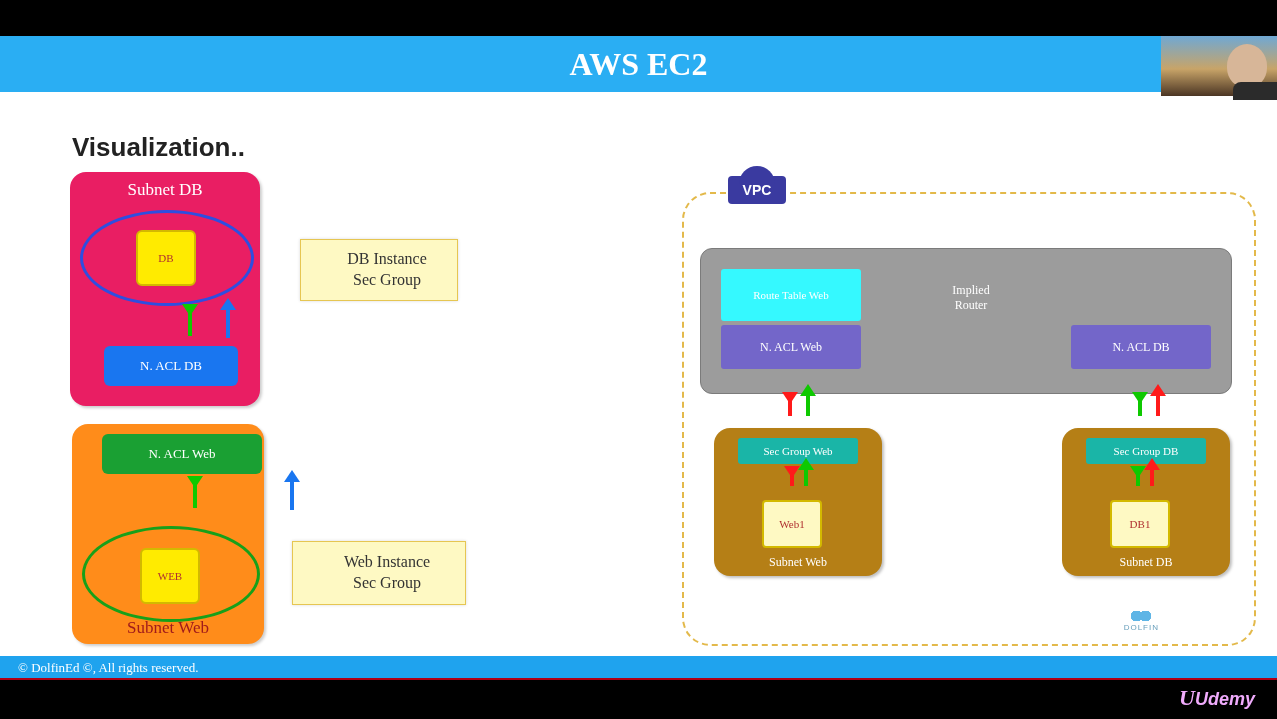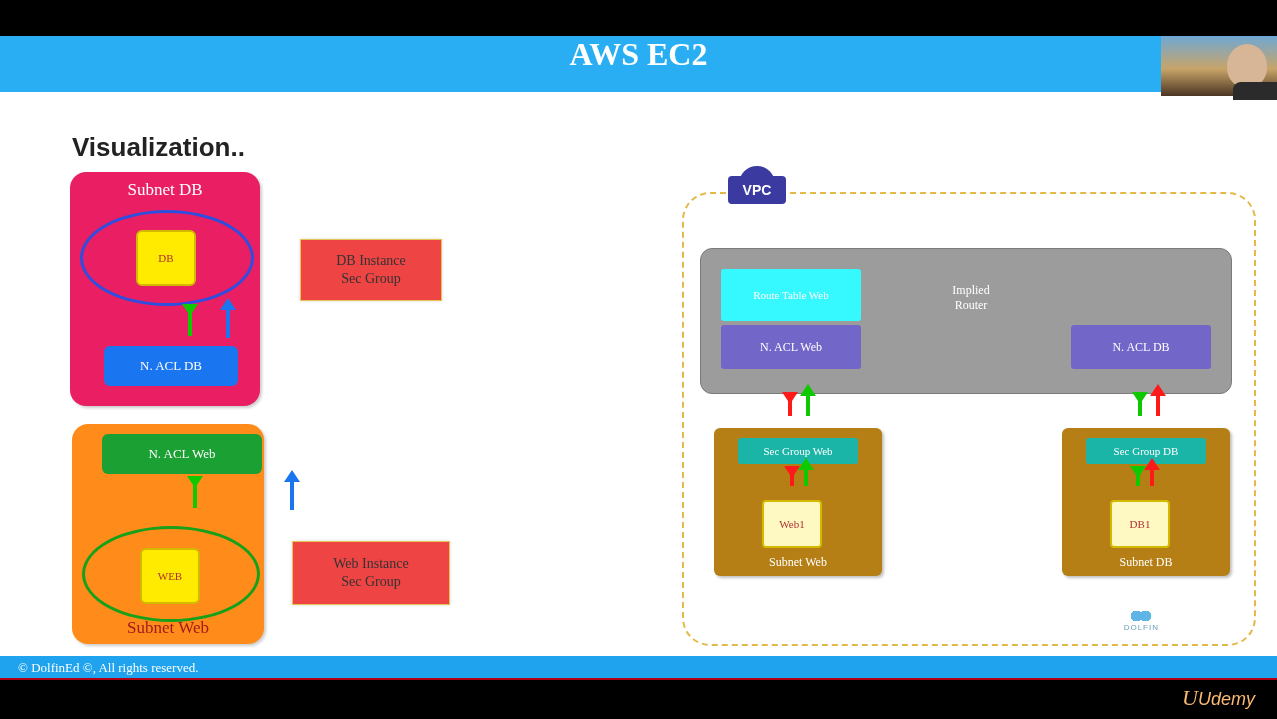--- a/index.html
+++ b/index.html
@@ -1,60 +1,60 @@
 <!DOCTYPE html>
 <html><head>
 <meta charset="utf-8">
 <style>
   html, body { margin:0; padding:0; width:1277px; height:719px; background:#000; font-family:Georgia, 'Times New Roman', serif; overflow:hidden; }
   .video-top { position:absolute; left:0; top:0; width:1277px; height:36px; background:#000; }
   .slide     { position:absolute; left:0; top:36px; width:1277px; height:644px; background:#fff; }
   .title-bar { position:absolute; left:0; top:0; width:1277px; height:56px; background:#2aaef3;
-               color:#fff; font-size:32px; font-weight:bold; display:flex; justify-content:center; }
+               color:#fff; font-size:32px; font-weight:bold; display:flex; align-items:center; justify-content:center; }
   .subtitle  { position:absolute; left:72px; top:96px; font-family:'Segoe UI',Arial,sans-serif; font-size:26px; font-weight:bold; color:#222; }
 
   
   .box-db { position:absolute; left:70px; top:136px; width:190px; height:234px; background:#e91e63; border-radius:16px; box-shadow:2px 2px 3px rgba(0,0,0,.2); }
   .box-db .hd { width:100%; text-align:center; color:#fff; font-size:17px; padding-top:8px; }
   .ellipse-db { position:absolute; left:10px; top:38px; width:168px; height:90px; border:3px solid #2e4ee0; border-radius:50%; }
   .db-yellow { position:absolute; left:66px; top:58px; width:56px; height:52px; background:#ffeb00; border:2px solid #d3b900; border-radius:6px; color:#b03030; font-size:11px; display:flex; align-items:center; justify-content:center; }
   .nacl-db { position:absolute; left:34px; top:174px; width:134px; height:40px; background:#1976f0; border-radius:6px; color:#fff; font-size:13px; display:flex; align-items:center; justify-content:center; }
 
   .box-web { position:absolute; left:72px; top:388px; width:192px; height:220px; background:#ff8c1a; border-radius:16px; box-shadow:2px 2px 3px rgba(0,0,0,.2); }
   .nacl-web { position:absolute; left:30px; top:10px; width:160px; height:40px; background:#1aa033; border-radius:6px; color:#fff; font-size:13px; display:flex; align-items:center; justify-content:center; }
   .ellipse-web { position:absolute; left:10px; top:102px; width:172px; height:90px; border:3px solid #17a01a; border-radius:50%; }
   .web-yellow { position:absolute; left:68px; top:124px; width:56px; height:52px; background:#ffeb00; border:2px solid #d3b900; border-radius:6px; color:#b03030; font-size:11px; display:flex; align-items:center; justify-content:center; }
   .box-web .ft { position:absolute; bottom:6px; width:100%; text-align:center; color:#a11b1b; font-size:17px; }
 
-  .secgrp-box { background:#ef4444; border:1px solid #e6c652; box-shadow:0 0 3px rgba(0,0,0,.15); display:flex; align-items:center; justify-content:center; text-align:center; font-size:14px; color:#333; line-height:1.3; }
+  .secgrp-box { background:#fef9c3; border:1px solid #e6c652; box-shadow:0 0 3px rgba(0,0,0,.15); display:flex; align-items:center; justify-content:center; text-align:center; font-size:16px; color:#333; line-height:1.3;padding-left:16px; }
   .secgrp-db  { position:absolute; left:300px; top:203px; width:140px; height:60px; }
   .secgrp-web { position:absolute; left:292px; top:505px; width:156px; height:62px; }
 
   
   .vpc-dash { position:absolute; left:682px; top:156px; width:570px; height:450px; border:2px dashed #e3b94a; border-radius:28px; }
   .vpc-tag  { position:absolute; left:728px; top:140px; width:58px; height:28px; background:#3a3aa0; color:#fff; font-family:Arial,sans-serif; font-weight:bold; font-size:14px; display:flex; align-items:center; justify-content:center; border-radius:4px; }
   .vpc-tag::before { content:""; position:absolute; top:-10px; left:50%; margin-left:-18px; width:36px; height:18px; background:#3a3aa0; border-radius:18px 18px 0 0; }
 
   .router-box { position:absolute; left:700px; top:212px; width:530px; height:144px; background:#9c9c9c; border:1px solid #7b7b7b; border-radius:12px; }
   .rt-cyan  { position:absolute; top:20px; width:140px; height:52px; background:#35f9ff; color:#fff; font-size:11px; display:flex; align-items:center; justify-content:center; border-radius:3px; }
   .rt-left  { left:20px; } .rt-right { left:370px; }
   .nacl2 { position:absolute; top:76px; width:140px; height:44px; background:#7366c9; color:#fff; font-size:12px; display:flex; align-items:center; justify-content:center; border-radius:3px; }
   .nacl-l { left:20px; } .nacl-r { left:370px; }
   .implied { position:absolute; left:220px; top:34px; width:100px; color:#fff; font-size:12px; text-align:center; }
 
-  .subnet-big { position:absolute; width:168px; height:148px; background:#b57f16; border-radius:6px; box-shadow:2px 2px 3px rgba(0,0,0,.25); }
+  .subnet-big { position:absolute; width:168px; height:148px; background:#b57f16; border-radius:16px; box-shadow:2px 2px 3px rgba(0,0,0,.25); }
   .subnet-web-big { left:714px; top:392px; } .subnet-db-big { left:1062px; top:392px; }
   .sg-teal { position:absolute; left:24px; top:10px; width:120px; height:26px; background:#1ab5a7; color:#fff; font-size:11px; display:flex; align-items:center; justify-content:center; border-radius:3px; }
   .mini-y  { position:absolute; left:48px; top:72px; width:56px; height:44px; background:#fef9c3; border:2px solid #d3b900; border-radius:4px; display:flex; align-items:center; justify-content:center; font-size:11px; color:#b03030; }
   .subnet-big .ft { position:absolute; bottom:6px; width:100%; text-align:center; color:#fff; font-size:12px; }
 
   .copy-bar { position:absolute; left:0; bottom:0; width:1277px; height:24px; background:#1fa3ee; color:#fff; font-size:13px; padding-left:18px; display:flex; align-items:center; }
 
   .video-bottom { position:absolute; left:0; bottom:0; width:1277px; height:39px; background:#000; border-top:2px solid #b00016; }
-  .udemy { position:absolute; right:22px; bottom:8px; color:#fdba74; font-family:Arial,sans-serif; font-weight:normal; font-style:italic; font-size:18px; }
+  .udemy { position:absolute; right:22px; bottom:8px; color:#f0abfc; font-family:Arial,sans-serif; font-weight:bold; font-style:italic; font-size:18px; }
   .udemy .u { font-family:'Brush Script MT',cursive; font-size:22px; }
 
   .webcam { position:absolute; right:0; top:36px; width:116px; height:60px; background:linear-gradient(180deg,#6fa8d4 0%,#c8a468 55%,#4b3524 100%); display:flex; align-items:center; justify-content:flex-end; }
   .webcam .head { width:40px; height:44px; background:#d7b698; border-radius:50% 50% 46% 46%; margin-right:10px; position:relative; }
   .webcam .head::after { content:""; position:absolute; left:6px; bottom:-12px; width:52px; height:18px; background:#2b2b2b; border-radius:8px 8px 0 0; }
 
   
   .arrow { position:absolute; width:0; }
   .stem  { position:absolute; width:4px; background:currentColor; left:-2px; }
   .head-up, .head-down { position:absolute; left:-8px; width:0; height:0; border-left:8px solid transparent; border-right:8px solid transparent; }

